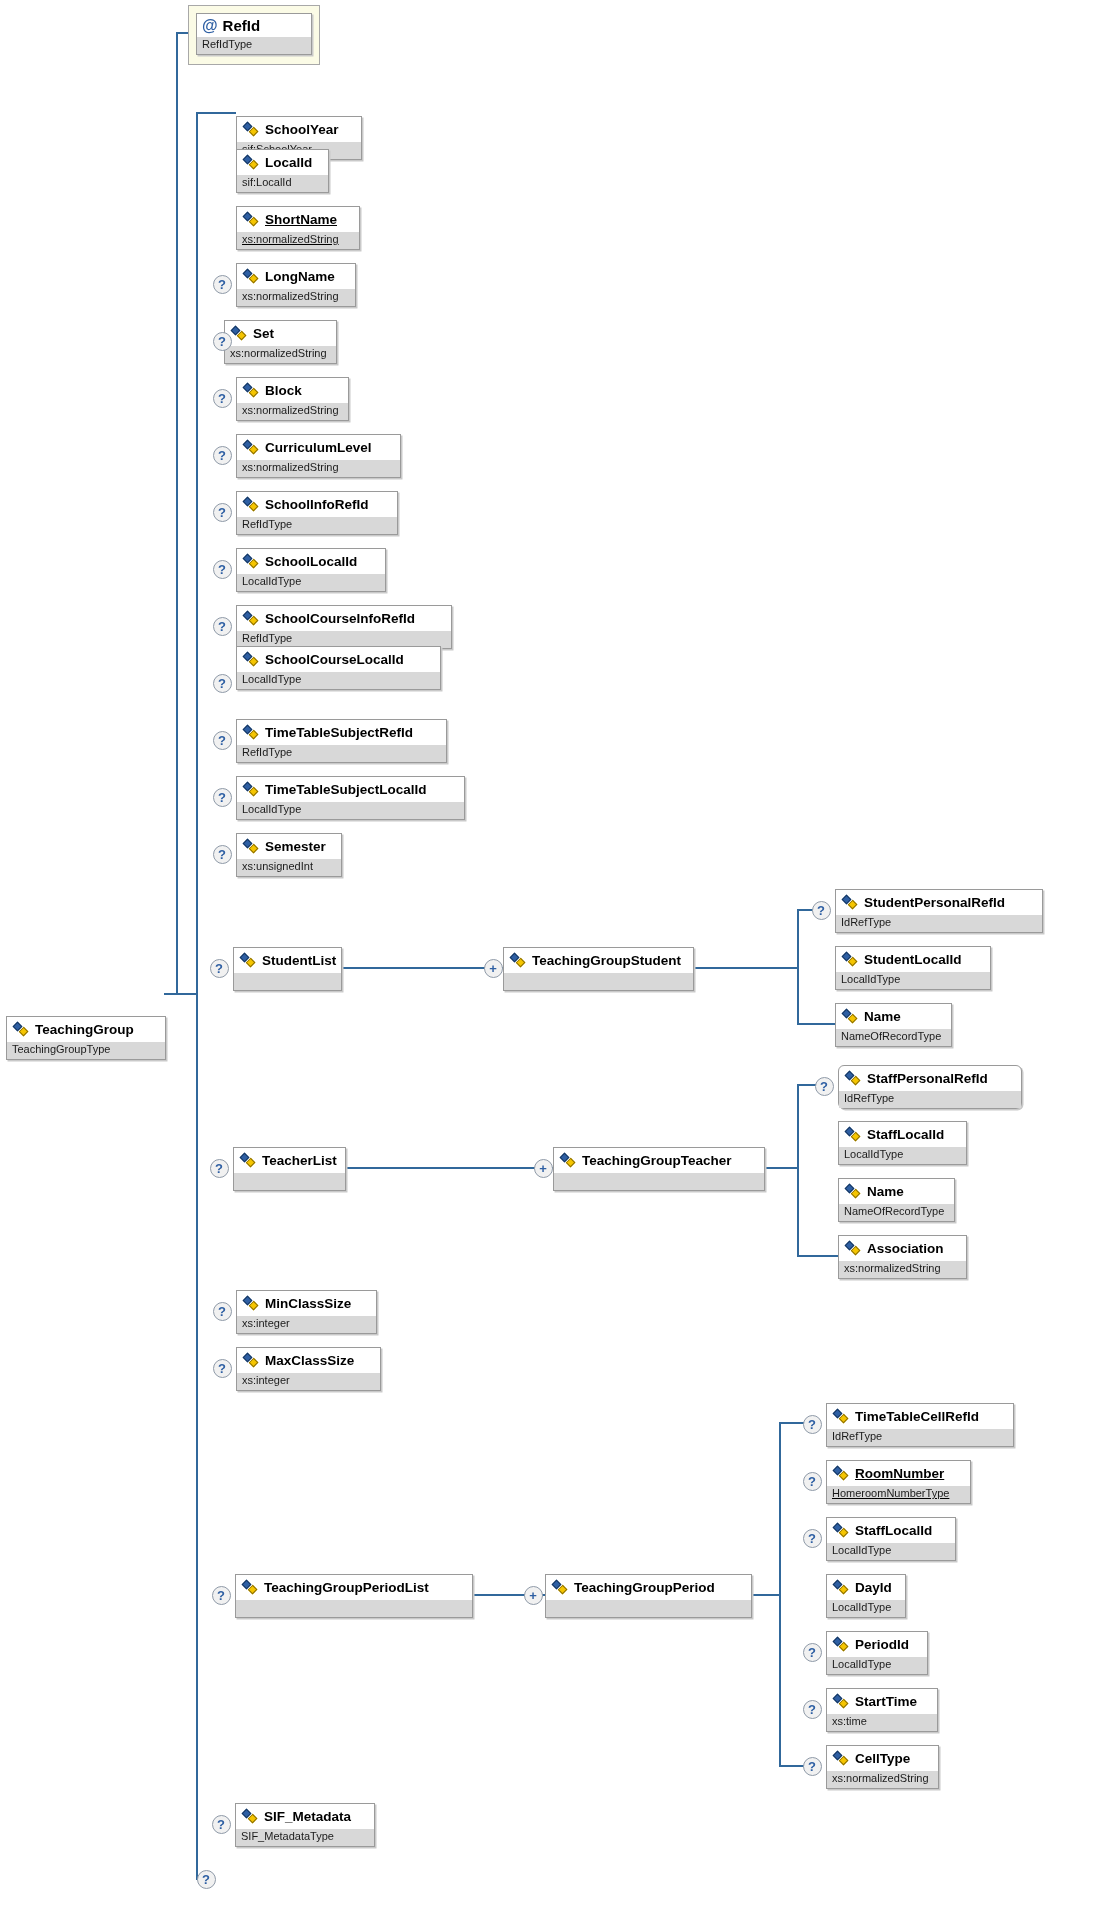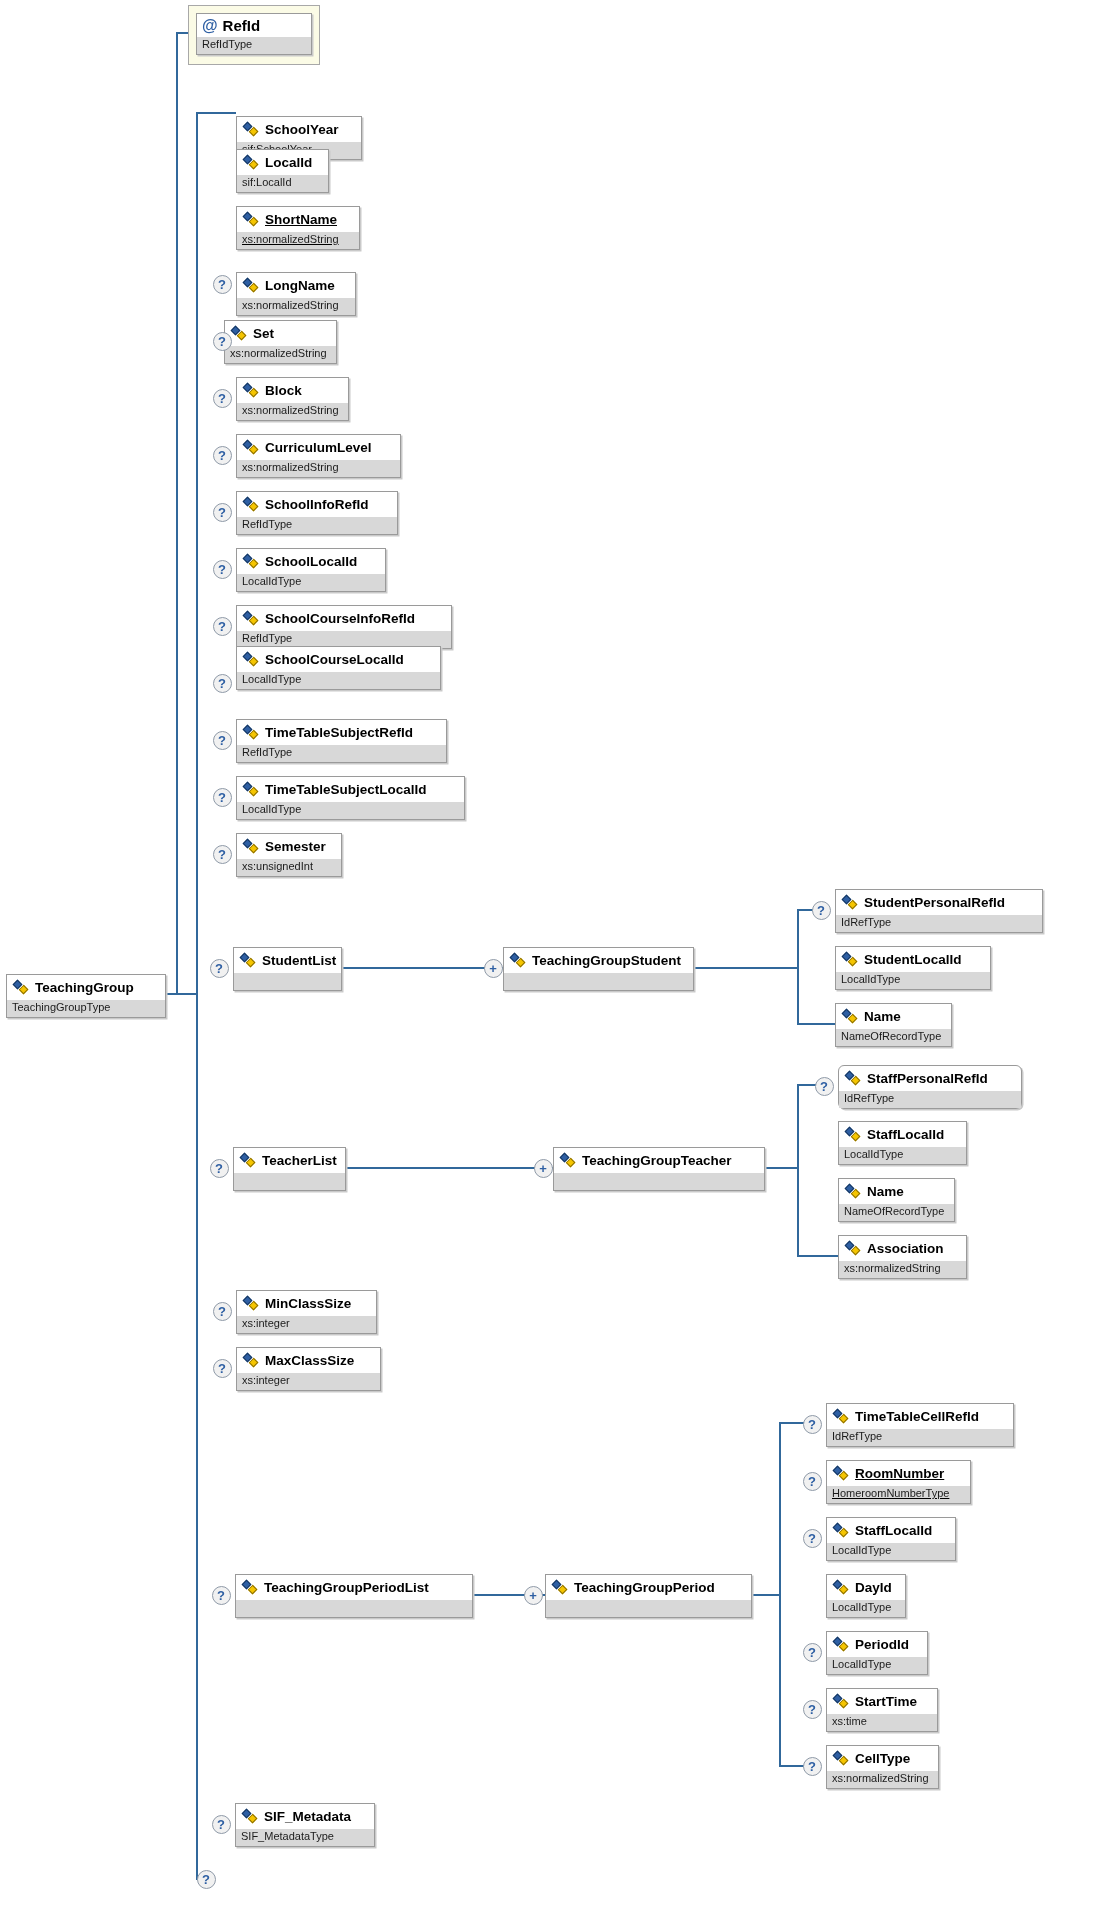--- a/index.html
+++ b/index.html
@@ -44,21 +44,21 @@
     <div class="conn" style="background: rgb(49, 104, 155); left: 344px; top: 1167px; width: 209px; height: 2px;"></div>
     <div class="conn" style="background: rgb(49, 104, 155); left: 763px; top: 1167px; width: 35px; height: 2px;"></div>
     <div class="conn" style="background: rgb(49, 104, 155); left: 797px; top: 1085px; width: 2px; height: 172px;"></div>
     <div class="conn" style="background: rgb(49, 104, 155); left: 797px; top: 1084px; width: 28px; height: 2px;"></div>
     <div class="conn" style="background: rgb(49, 104, 155); left: 797px; top: 1255px; width: 41px; height: 2px;"></div>
     <div class="conn" style="background: rgb(49, 104, 155); left: 471px; top: 1594px; width: 74px; height: 2px;"></div>
     <div class="conn" style="background: rgb(49, 104, 155); left: 750px; top: 1594px; width: 30px; height: 2px;"></div>
     <div class="conn" style="background: rgb(49, 104, 155); left: 779px; top: 1423px; width: 2px; height: 344px;"></div>
     <div class="conn" style="background: rgb(49, 104, 155); left: 779px; top: 1422px; width: 36px; height: 2px;"></div>
     <div class="conn" style="background: rgb(49, 104, 155); left: 779px; top: 1765px; width: 36px; height: 2px;"></div>
-    <div class="node" style="left: 6px; top: 974px; width: 158px;">
+    <div class="node" style="left: 6px; top: 1016px; width: 158px;">
       <div class="trow">
         <span class="el-icon">
           <i class="dy"></i>
           <i class="db"></i>
         </span>
         <span>TeachingGroup</span>
       </div>
       <div class="tyrow">TeachingGroupType</div>
     </div>
     <div class="attr-outer" style="left: 188px; top: 5px; width: 130px; height: 58px;"></div>
@@ -92,21 +92,21 @@
     <div class="node" style="left: 236px; top: 206px; width: 122px; text-decoration: underline;">
       <div class="trow">
         <span class="el-icon">
           <i class="dy"></i>
           <i class="db"></i>
         </span>
         <span>ShortName</span>
       </div>
       <div class="tyrow">xs:normalizedString</div>
     </div>
-    <div class="node" style="left: 236px; top: 272px; width: 118px;">
+    <div class="node" style="left: 236px; top: 263px; width: 118px;">
       <div class="trow">
         <span class="el-icon">
           <i class="dy"></i>
           <i class="db"></i>
         </span>
         <span>LongName</span>
       </div>
       <div class="tyrow">xs:normalizedString</div>
     </div>
     <div class="occ" style="left: 212.5px; top: 274.5px;">?</div>

